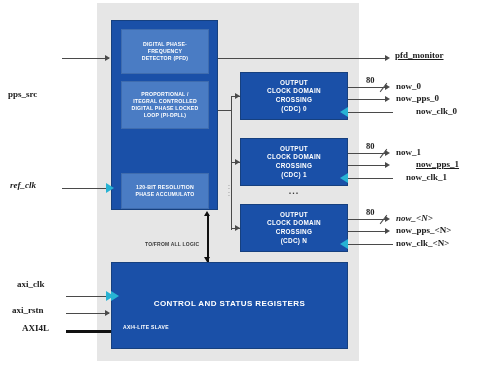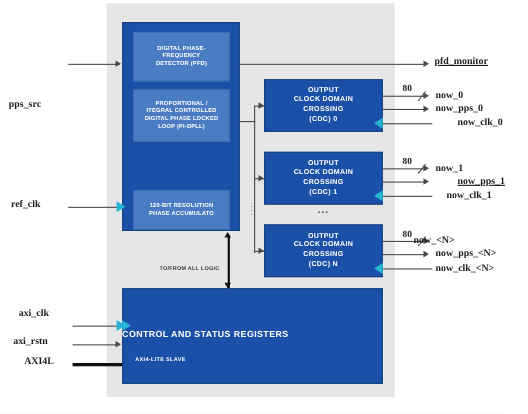--- a/index.html
+++ b/index.html
@@ -120,21 +120,21 @@
 
   
   #csr-box {
     left: 111px;
     top: 262px;
     width: 237px;
     height: 87px;
   }
   #csr-label {
     left: 111px; top: 299px; width: 237px;
-    font-size: 8px; 
+    font-size: 8px; text-align: center;
   }
   #csr-sub {
     left: 123px; top: 324px;
     font-size: 5px; letter-spacing: 0.3px;
   }
 
   
   .wire {
     position: absolute;
     background: #4a4a4a;
@@ -268,21 +268,21 @@
   </div>
 
   <div class="blue-box" id="csr-box"></div>
   <div class="box-label" id="csr-label">CONTROL AND STATUS REGISTERS</div>
   <div class="box-label" id="csr-sub">AXI4-LITE SLAVE</div>
 
   <div class="sig" style="left:8px; top:50px;margin-top:39px;">pps_src</div>
   <div class="wire h" style="left:62px; top:58px; width:47px;"></div>
   <div class="arrow-r" style="left:105px; top:55px;"></div>
 
-  <div class="sig" style="left:10px; top:180px;">ref_clk</div>
+  <div class="sig" style="left:10px; top:180px;font-style:italic;">ref_clk</div>
   <div class="wire h" style="left:62px; top:188px; width:47px;"></div>
   <div class="port-cyan" style="left:106px; top:183px;"></div>
 
   <div class="sig" style="left:17px; top:279px;">axi_clk</div>
   <div class="wire h" style="left:66px; top:296px; width:43px;"></div>
   <div class="port-cyan" style="left:106px; top:291px;"></div>
 
   <div class="sig" style="left:12px; top:305px;">axi_rstn</div>
   <div class="wire h" style="left:66px; top:313px; width:43px;"></div>
   <div class="arrow-r" style="left:105px; top:310px;"></div>
@@ -328,21 +328,21 @@
   <div class="sig" style="left:416px; top:159px;text-decoration:underline;">now_pps_1</div>
 
   <div class="wire h" style="left:348px; top:178px; width:45px;"></div>
   <div class="port-cyan-in" style="left:340px; top:173px;"></div>
   <div class="sig" style="left:406px; top:172px;">now_clk_1</div>
 
   <div class="wire h" style="left:348px; top:219px; width:40px;"></div>
   <div class="arrow-r" style="left:385px; top:216px;"></div>
   <div class="bus-width" style="left:366px; top:207px;">80</div>
   <div class="bus-slash" style="left:378px; top:219px;"></div>
-  <div class="sig" style="left:376px; top:213px;">now_&lt;N&gt;</div>
+  <div class="sig" style="left:396px; top:213px;font-style:italic;">now_&lt;N&gt;</div>
 
   <div class="wire h" style="left:348px; top:231px; width:40px;"></div>
   <div class="arrow-r" style="left:385px; top:228px;"></div>
   <div class="sig" style="left:396px; top:225px;">now_pps_&lt;N&gt;</div>
 
   <div class="wire h" style="left:348px; top:244px; width:45px;"></div>
   <div class="port-cyan-in" style="left:340px; top:239px;"></div>
   <div class="sig" style="left:396px; top:238px;">now_clk_&lt;N&gt;</div>
 
   <div class="note" style="left:145px; top:241px;">TO/FROM ALL LOGIC</div>

